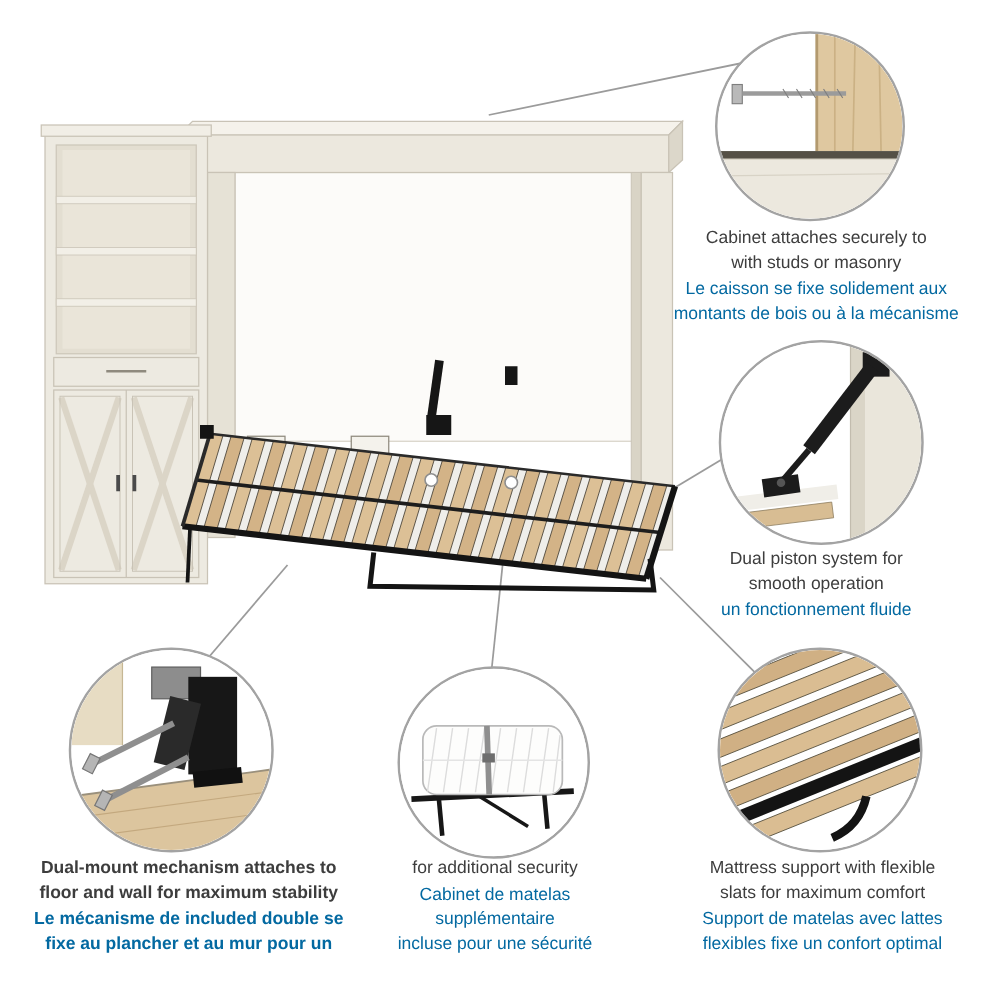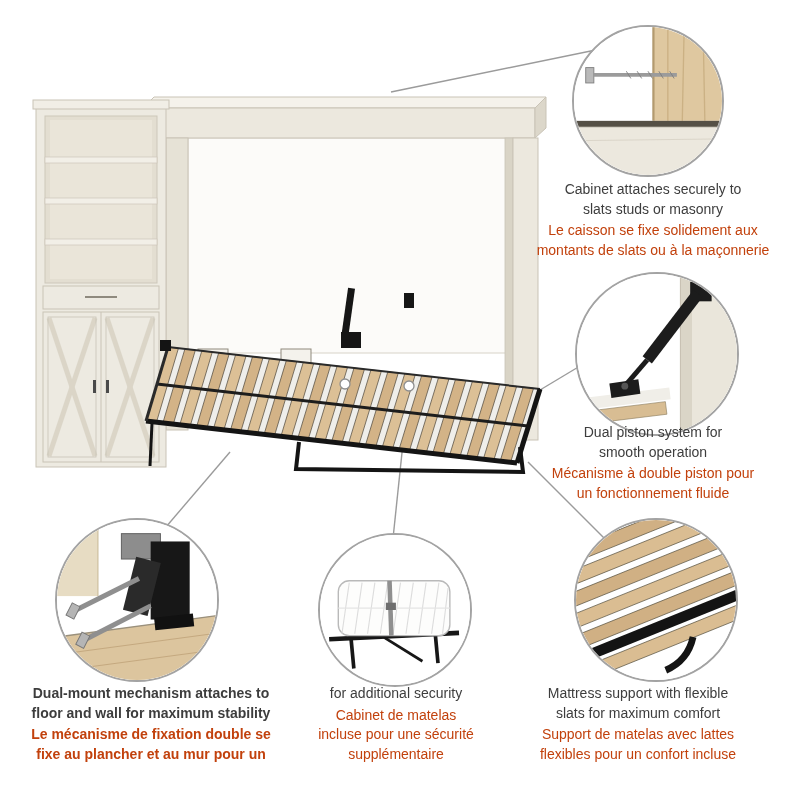--- a/index.html
+++ b/index.html
@@ -8,21 +8,21 @@
     font-family:"Liberation Sans", sans-serif;overflow:hidden;
   }
   .scene{position:absolute;left:0;top:0;}
   .callout-circle{
     position:absolute;border:2px solid #a3a3a3;border-radius:50%;
     background:#fff;overflow:hidden;box-sizing:border-box;
   }
   .callout-circle svg{display:block;width:100%;height:100%;}
   .caption{position:absolute;text-align:center;}
   .caption .en{color:#3d3d3d;font-size:14px;line-height:1.4;}
-  .caption .fr{color:#c2410c;font-size:14px;line-height:1.4;}
+  .caption .fr{color:#0369a1;font-size:14px;line-height:1.4;}
   .caption .fr-block{margin-top:2px;}
 </style>
 </head>
 <body>
 
 <div class="canvas">
 
   <svg class="scene" width="800" height="800" viewBox="0 0 800 800">
 
     <g stroke="#9b9b9b" stroke-width="1.4">
@@ -236,56 +236,55 @@
         <rect x="-70" y="85" width="320" height="14" fill="#d0b084" stroke="#45402f" stroke-width="0.6"></rect>
         <rect x="-70" y="103" width="320" height="11" fill="#141414"></rect>
         <rect x="-70" y="118" width="320" height="14" fill="#dabd92" stroke="#45402f" stroke-width="0.6"></rect>
       </g>
       <path d="M120,120 C116,138 106,148 92,154" stroke="#141414" stroke-width="7" fill="none"></path>
     </svg>
   </div>
 
   <div class="caption" style="left:528px;top:180px;width:250px;">
     <div class="en">Cabinet attaches securely to</div>
-    <div class="en">slats studs or masonry</div>
+    <div class="en">with studs or masonry</div>
     <div class="fr-block">
       <div class="fr">Le caisson se fixe solidement aux</div>
-      <div class="fr">montants de slats ou à la maçonnerie</div>
-    </div>
-  </div>
-
-  <div class="caption" style="left:528px;top:423px;width:250px;">
+      <div class="fr">montants de bois ou à la mécanisme</div>
+    </div>
+  </div>
+
+  <div class="caption" style="left:528px;top:437px;width:250px;">
     <div class="en">Dual piston system for</div>
     <div class="en">smooth operation</div>
     <div class="fr-block">
-      <div class="fr">Mécanisme à double piston pour</div>
       <div class="fr">un fonctionnement fluide</div>
     </div>
   </div>
 
   <div class="caption" style="left:6px;top:684px;width:290px;font-weight:bold;">
     <div class="en">Dual-mount mechanism attaches to</div>
     <div class="en">floor and wall for maximum stability</div>
     <div class="fr-block">
-      <div class="fr">Le mécanisme de fixation double se</div>
+      <div class="fr">Le mécanisme de included double se</div>
       <div class="fr">fixe au plancher et au mur pour un</div>
     </div>
   </div>
 
   <div class="caption" style="left:300px;top:684px;width:192px;">
     <div class="en">for additional security</div>
     <div class="fr-block">
       <div class="fr">Cabinet de matelas</div>
+      <div class="fr">supplémentaire</div>
       <div class="fr">incluse pour une sécurité</div>
-      <div class="fr">supplémentaire</div>
-    </div>
-  </div>
-
-  <div class="caption" style="left:508px;top:684px;width:260px;text-align:center;">
+    </div>
+  </div>
+
+  <div class="caption" style="left:528px;top:684px;width:260px;text-align:center;">
     <div class="en">Mattress support with flexible</div>
     <div class="en">slats for maximum comfort</div>
     <div class="fr-block">
       <div class="fr">Support de matelas avec lattes</div>
-      <div class="fr">flexibles pour un confort incluse</div>
+      <div class="fr">flexibles fixe un confort optimal</div>
     </div>
   </div>
 
 </div>
 
 </body></html>

